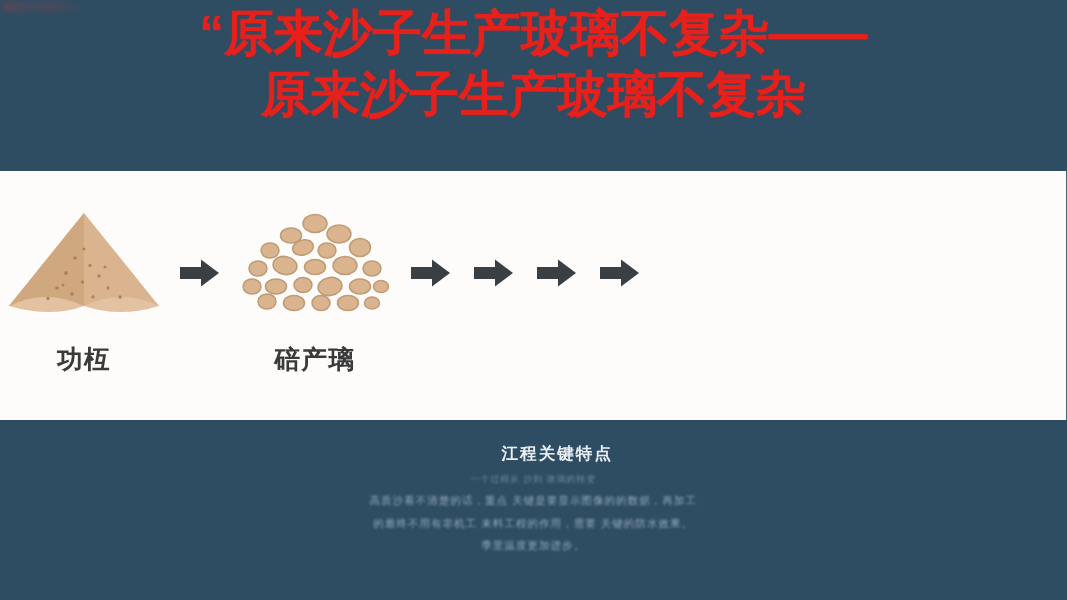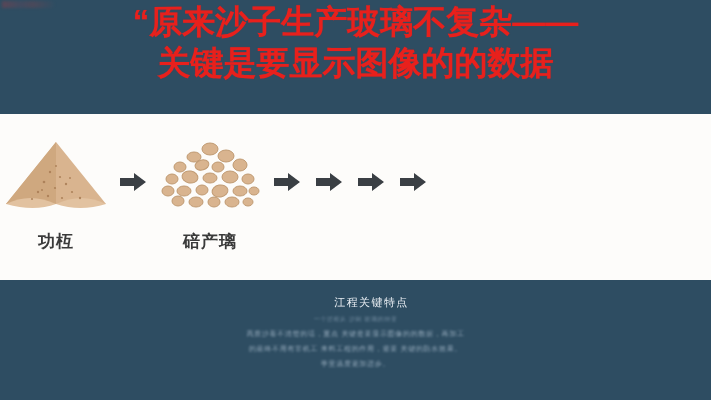--- a/index.html
+++ b/index.html
@@ -49,20 +49,21 @@
   }
 
   
   #process-band {
     position: absolute;
     left: 0;
     top: 114px;
     width: 711px;
     height: 166px;
     background: #fdfcfa;
+    font-family: Liberation Mono, monospace;
   }
   #steps {
     position: absolute;
     left: 0; top: 0;
     width: 711px;
     height: 166px;
     display: flex;
     align-items: stretch;
   }
   .step {
@@ -105,21 +106,21 @@
     left: 0;
     top: 280px;
     width: 711px;
     height: 120px;
     text-align: center;
     color: #cfd9e2;
   }
   #info-heading {
     margin-top: 15px;
     font-size: 11px;
-    font-weight: normal;
+    font-weight: bold;
     color: #e9eef3;
     letter-spacing: 1.4px;
     filter: blur(.45px);
     margin-left: 32px;
   }
   #info-sub {
     margin-top: 5px;
     font-size: 6px;
     color: #7f97ab;
     letter-spacing: .6px;
@@ -137,21 +138,21 @@
 </style>
 </head>
 <body>
 
 <div id="page">
 
   <div id="tl-artifact"></div>
 
   <div id="title-block">
     <div class="title-line">“原来沙子生产玻璃不复杂——</div>
-    <div class="title-line">关键是要显示图像的的数据</div>
+    <div class="title-line">原来沙子生产玻璃不复杂</div>
   </div>
 
   <div id="process-band">
     <div id="steps">
 
       <div class="step" style="width:112px;">
         <div class="step-art">
           <svg width="112" height="86" viewBox="0 0 112 86">
             <path d="M56 10 L106 72 L6 72 Z" fill="#d9b48f"></path>
             <path d="M56 10 L56 72 L6 72 Z" fill="#cfa87f"></path>

